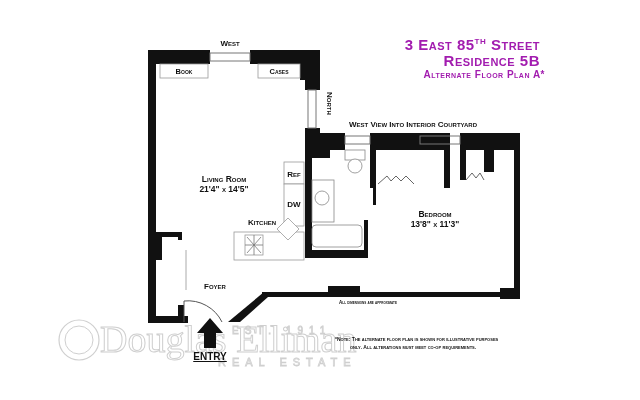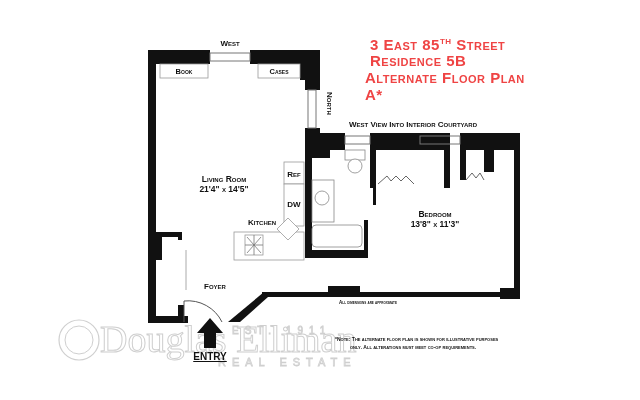--- a/index.html
+++ b/index.html
@@ -1,20 +1,20 @@
 <!DOCTYPE html>
 <html><head>
 <meta charset="utf-8">
 <style>
   html, body { margin:0; padding:0; background:#ffffff; }
   body { width:640px; height:400px; position:relative; overflow:hidden; font-family:"Liberation Sans", sans-serif; }
-  .title { position:absolute; text-align:left; color:#ef4444; font-weight:bold; font-variant:small-caps; letter-spacing:0.5px; }
+  .title { position:absolute; text-align:right; color:#a21caf; font-weight:bold; font-variant:small-caps; letter-spacing:0.5px; }
   .t1 { left:370px; top:36px; width:170px; font-size:15px; }
   .t2 { left:370px; top:52px; width:170px; font-size:15px; }
-  .t3 { left:365px; top:69px; width:180px; font-size:15px; }
+  .t3 { left:365px; top:69px; width:180px; font-size:10px; }
   sup { font-size:8px; }
   svg { position:absolute; left:0; top:0; }
   .lbl { font-family:"Liberation Sans", sans-serif; font-weight:bold; fill:#111; font-variant:small-caps; }
   .wm { font-family:"Liberation Serif", serif; fill:none; stroke:#cfcfcf; stroke-width:1; }
   .wm2 { font-family:"Liberation Sans", sans-serif; fill:none; stroke:#cfcfcf; stroke-width:0.8; letter-spacing:6px; }
 </style>
 </head>
 <body>
 
 <div class="title t1"><span>3 East 85</span><sup>TH</sup><span> Street</span></div>

